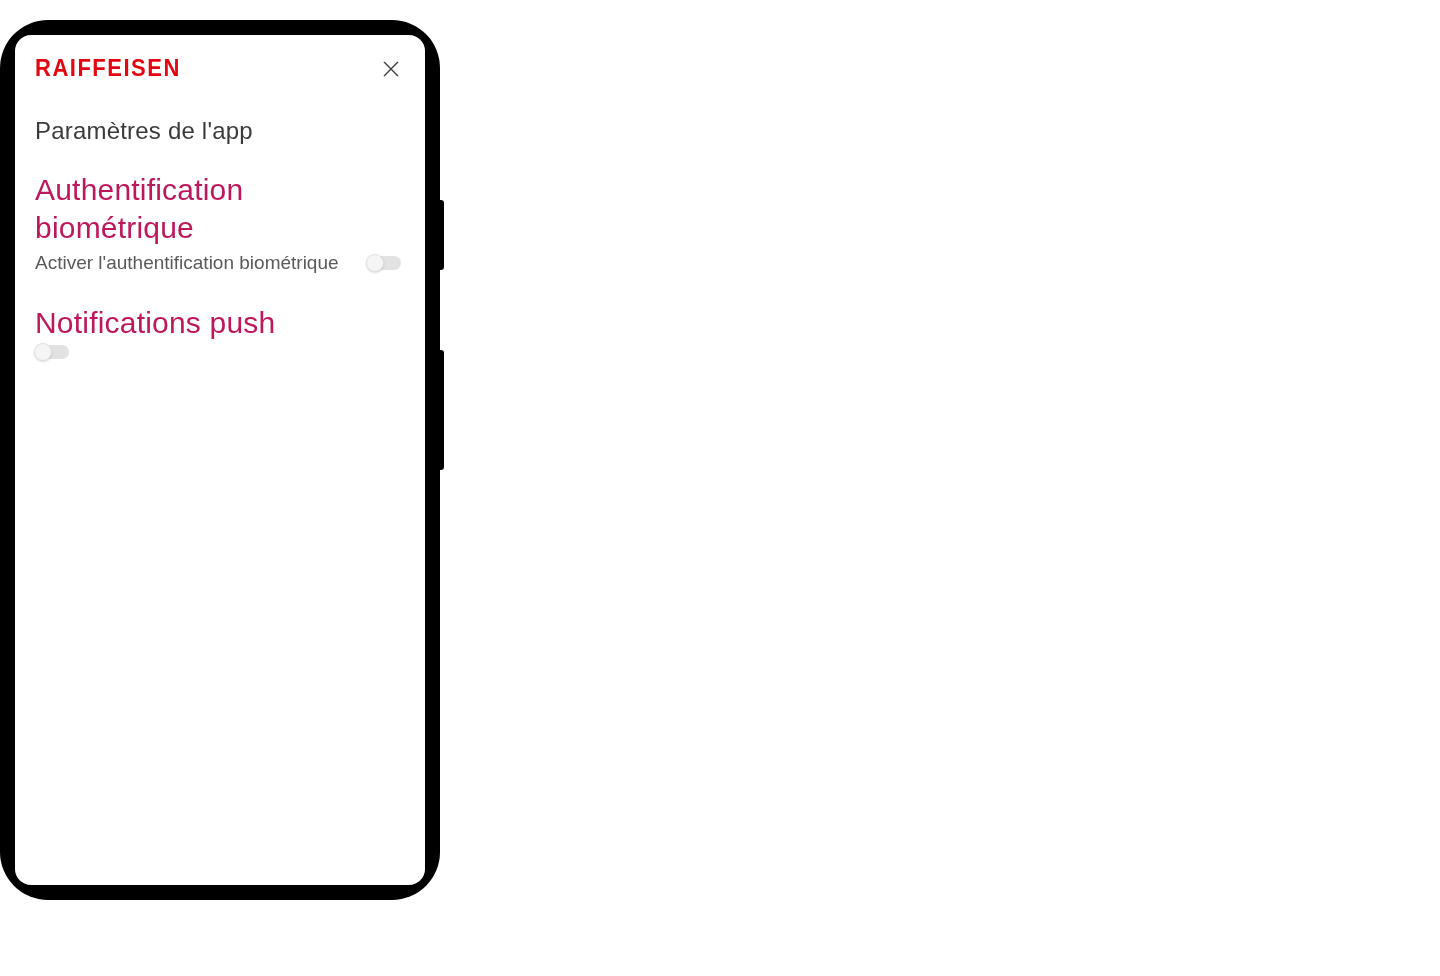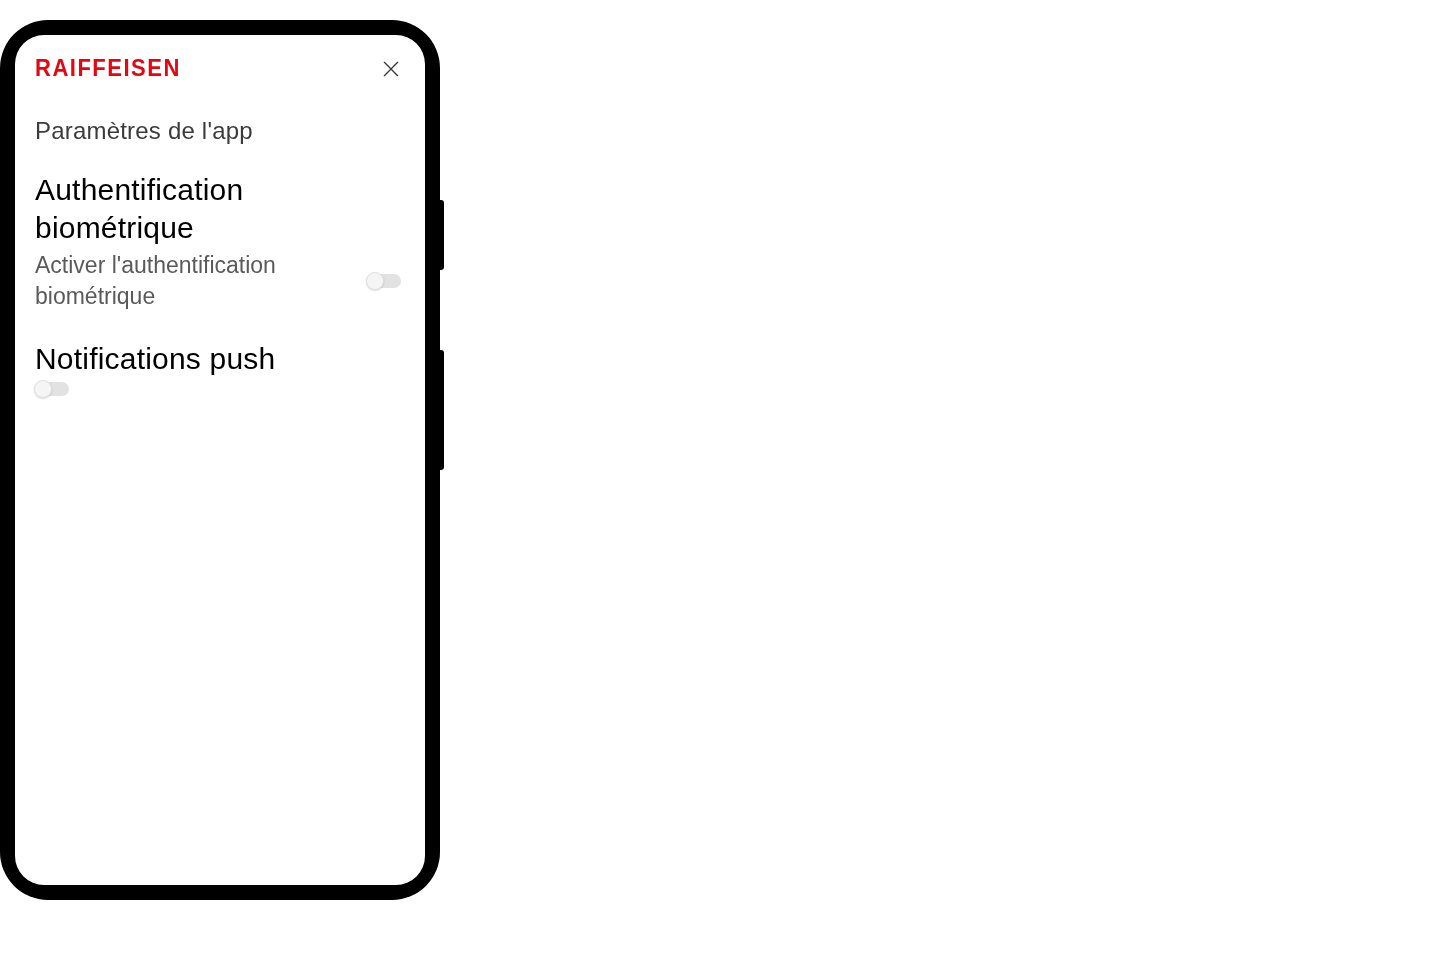--- a/index.html
+++ b/index.html
@@ -35,21 +35,21 @@
     top: 330px;
     width: 4px;
     height: 120px;
     background: #000;
     border-radius: 0 3px 3px 0;
   }
   .phone-screen {
     width: 100%;
     height: 100%;
     background: #ffffff;
-    border-radius: 29px;
+    border-radius: 16px;
     overflow: hidden;
     position: relative;
   }
   .app-header {
     display: flex;
     align-items: center;
     justify-content: space-between;
     padding: 20px 20px 8px 20px;
   }
   .brand {
@@ -74,34 +74,34 @@
   .page-title {
     font-size: 24px;
     font-weight: 300;
     color: #3b3b3b;
     margin: 20px 0 26px 0;
     letter-spacing: 0.2px;
   }
   .section-title {
     font-size: 30px;
     font-weight: 300;
-    color: #000000;
+    color: #be185d;
     line-height: 1.25;
     margin-bottom: 4px;
     letter-spacing: 0.2px;
   }
   .setting-row {
     display: flex;
     align-items: center;
     justify-content: space-between;
     gap: 16px;
     margin-bottom: 28px;
   }
   .setting-desc {
-    font-size: 23px;
+    font-size: 19px;
     color: #5a5a5a;
     font-weight: 300;
     line-height: 1.35;
     flex: 1;
   }
   .toggle {
     width: 34px;
     height: 14px;
     background: #e2e2e2;
     border-radius: 10px;

